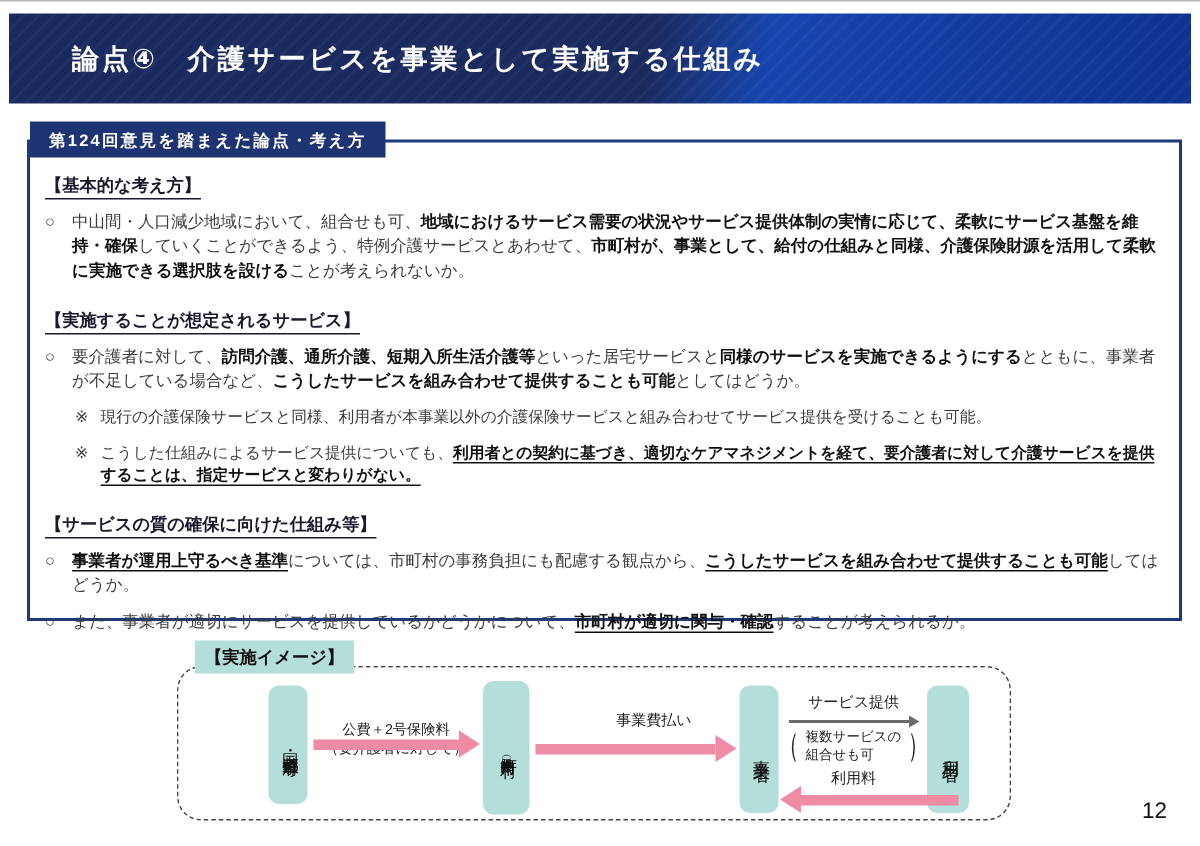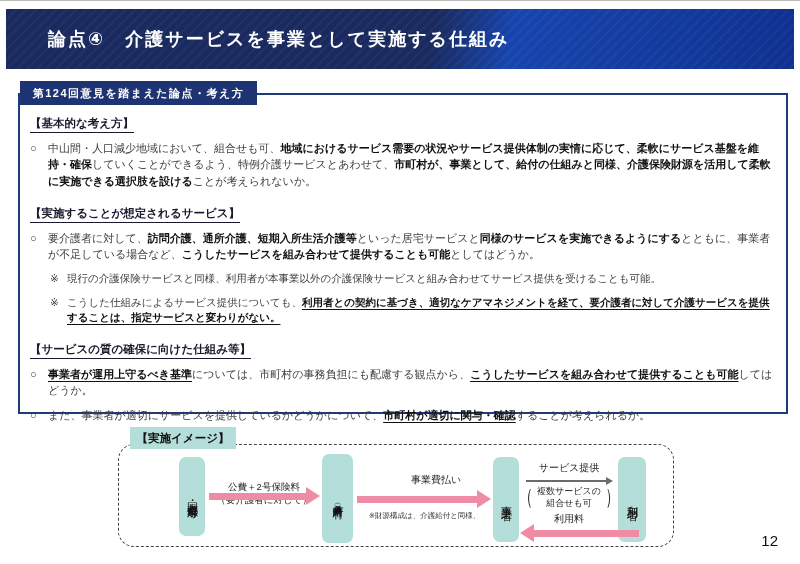--- a/index.html
+++ b/index.html
@@ -89,21 +89,21 @@
     border-left:7px solid #6b6b6b; border-top:4px solid transparent; border-bottom:4px solid transparent; }
 
   .dlabel { position:absolute; color:#222; text-align:center; white-space:nowrap; }
   .d-small { font-size:9.5px; line-height:1.35; }
   .d-mid   { font-size:10px; }
   .d-note  { font-size:7.5px; line-height:1.4; color:#333; }
   .paren-group {
     position:absolute; display:flex; align-items:center; justify-content:center; color:#222;
   }
   .paren-group .paren { font-size:22px; font-weight:300; line-height:1; transform:scaleX(0.6); }
-  .paren-group .ptext { font-size:9px; line-height:1.35; text-align:center; white-space:nowrap; }
+  .paren-group .ptext { font-size:9px; line-height:1.35; text-align:left; white-space:nowrap; }
 
   .page-num {
     position:absolute; right:22px; top:531px; font-size:15px; color:#111;
   }
 </style>
 </head>
 <body>
 
 <div class="page">
 
@@ -186,21 +186,20 @@
       <div>公費＋2号保険料</div>
       <div>（要介護者に対して）</div>
     </div>
     <div class="pa-bar" style="left:90px; top:48px; width:97px;"></div>
     <div class="pa-head right" style="left:187px; top:42px;"></div>
 
     <div class="dlabel d-mid" style="left:262px; top:28px; width:110px;">事業費払い</div>
     <div class="pa-bar" style="left:238px; top:51px; width:120px;"></div>
     <div class="pa-head right" style="left:358px; top:45px;"></div>
     <div class="dlabel d-note" style="left:218px; top:66px; width:175px;">
-      <div>※財源構成は、介護給付と同様、</div>
     </div>
 
     <div class="dlabel d-mid" style="left:407px; top:16px; width:86px;">サービス提供</div>
     <div class="ga-line" style="left:407px; top:35px; width:80px;"></div>
     <div class="ga-head" style="left:487px; top:32px;"></div>
     <div class="paren-group" style="left:399px; top:40px; width:102px;">
       <span class="paren">（</span>
       <span class="ptext">
         <span>複数サービスの</span><br>
         <span>組合せも可</span>

